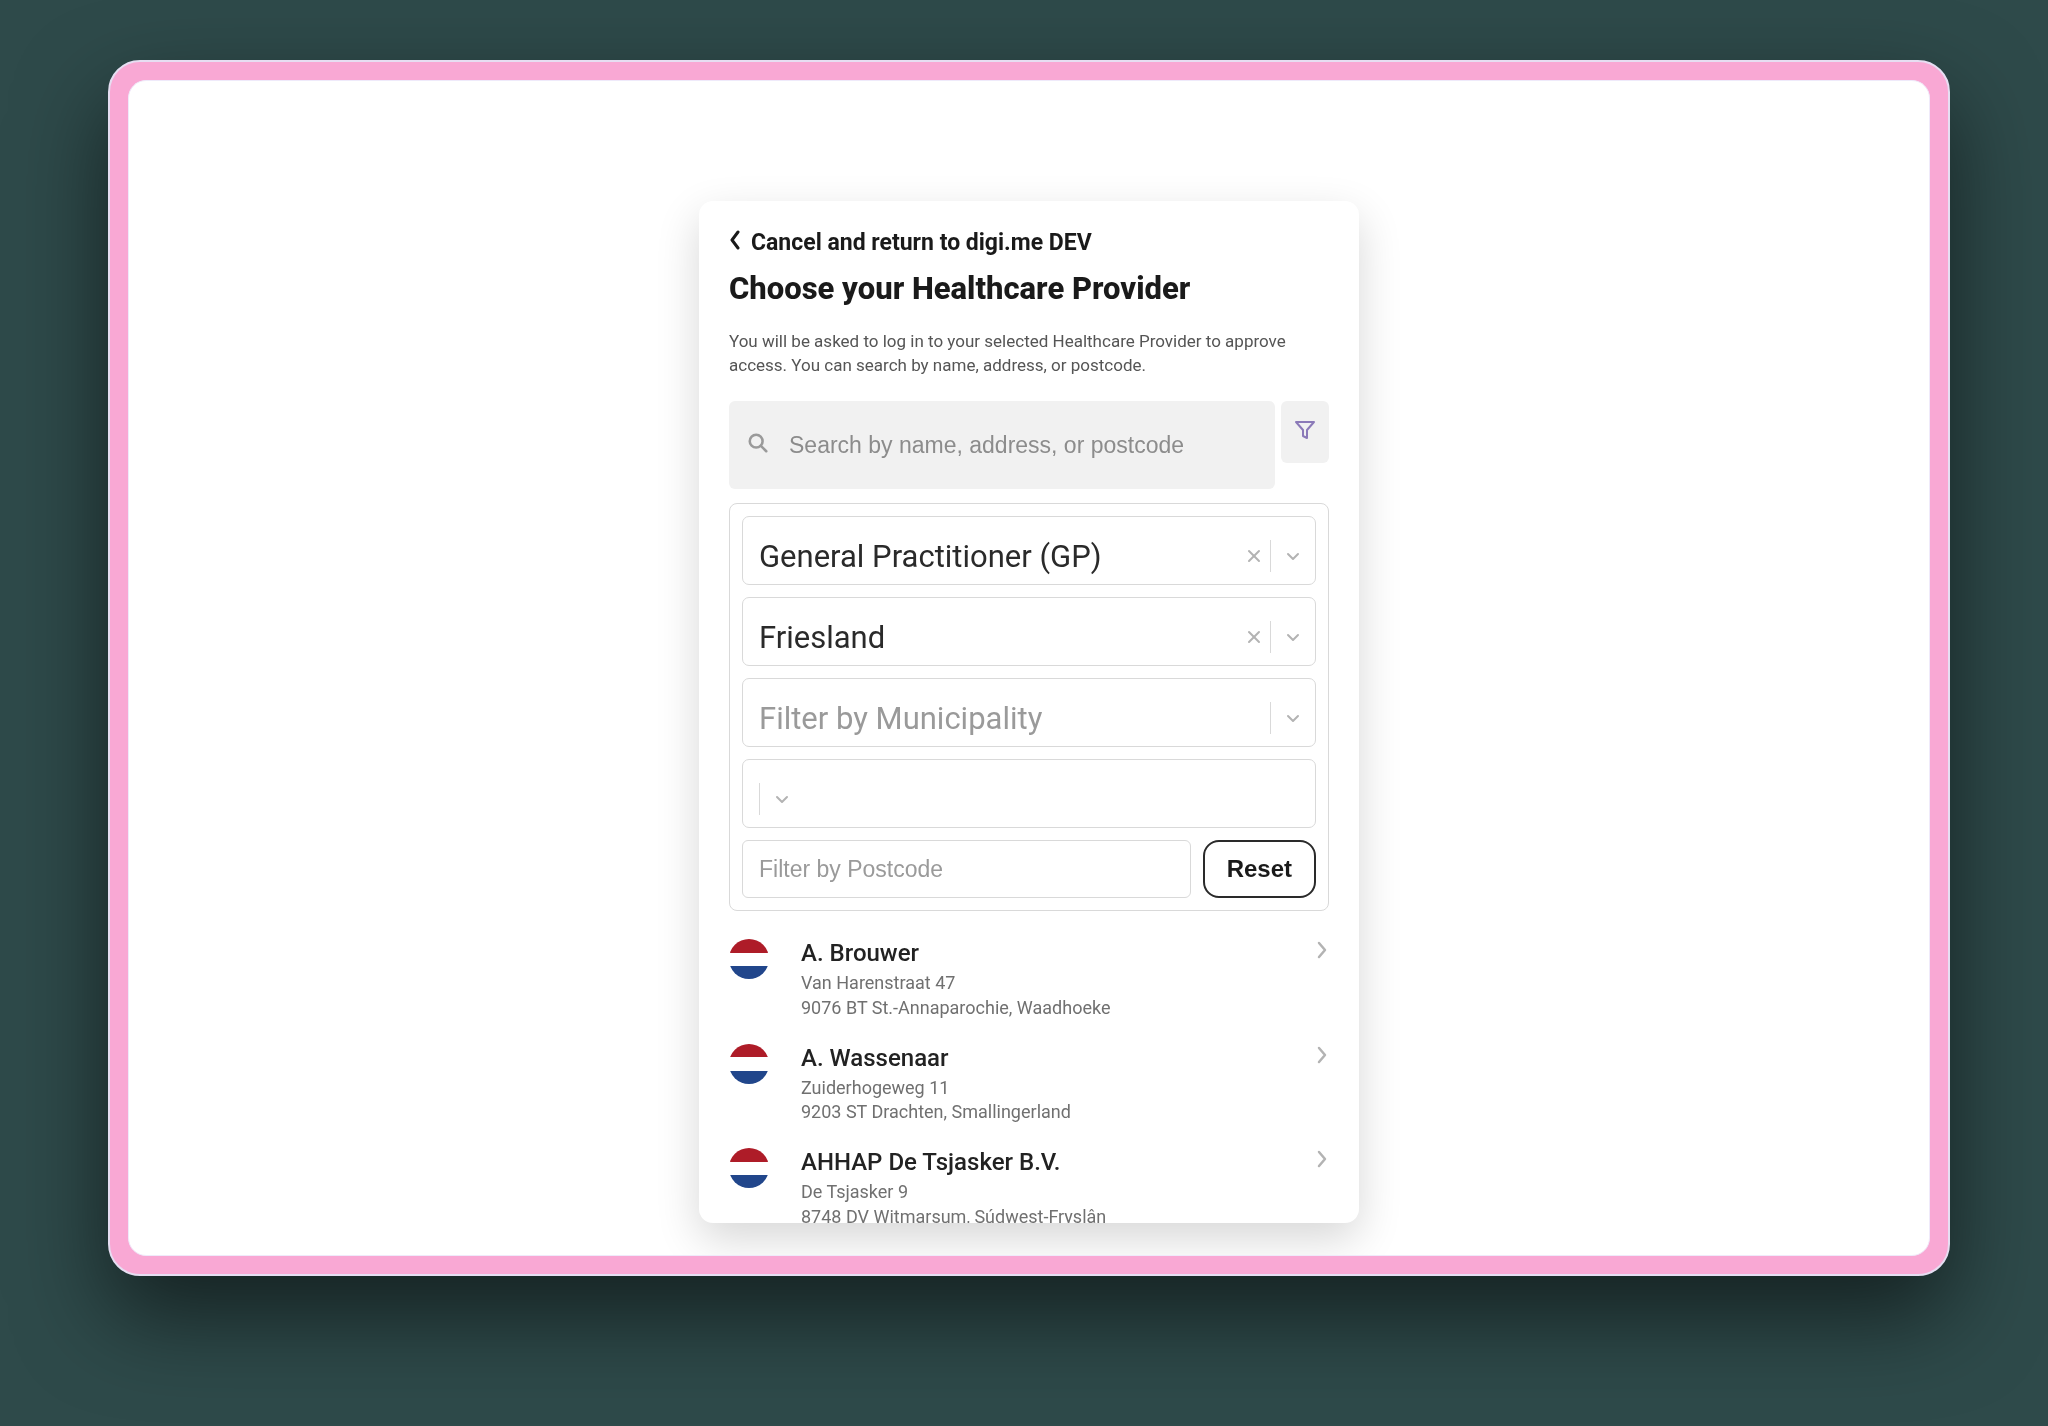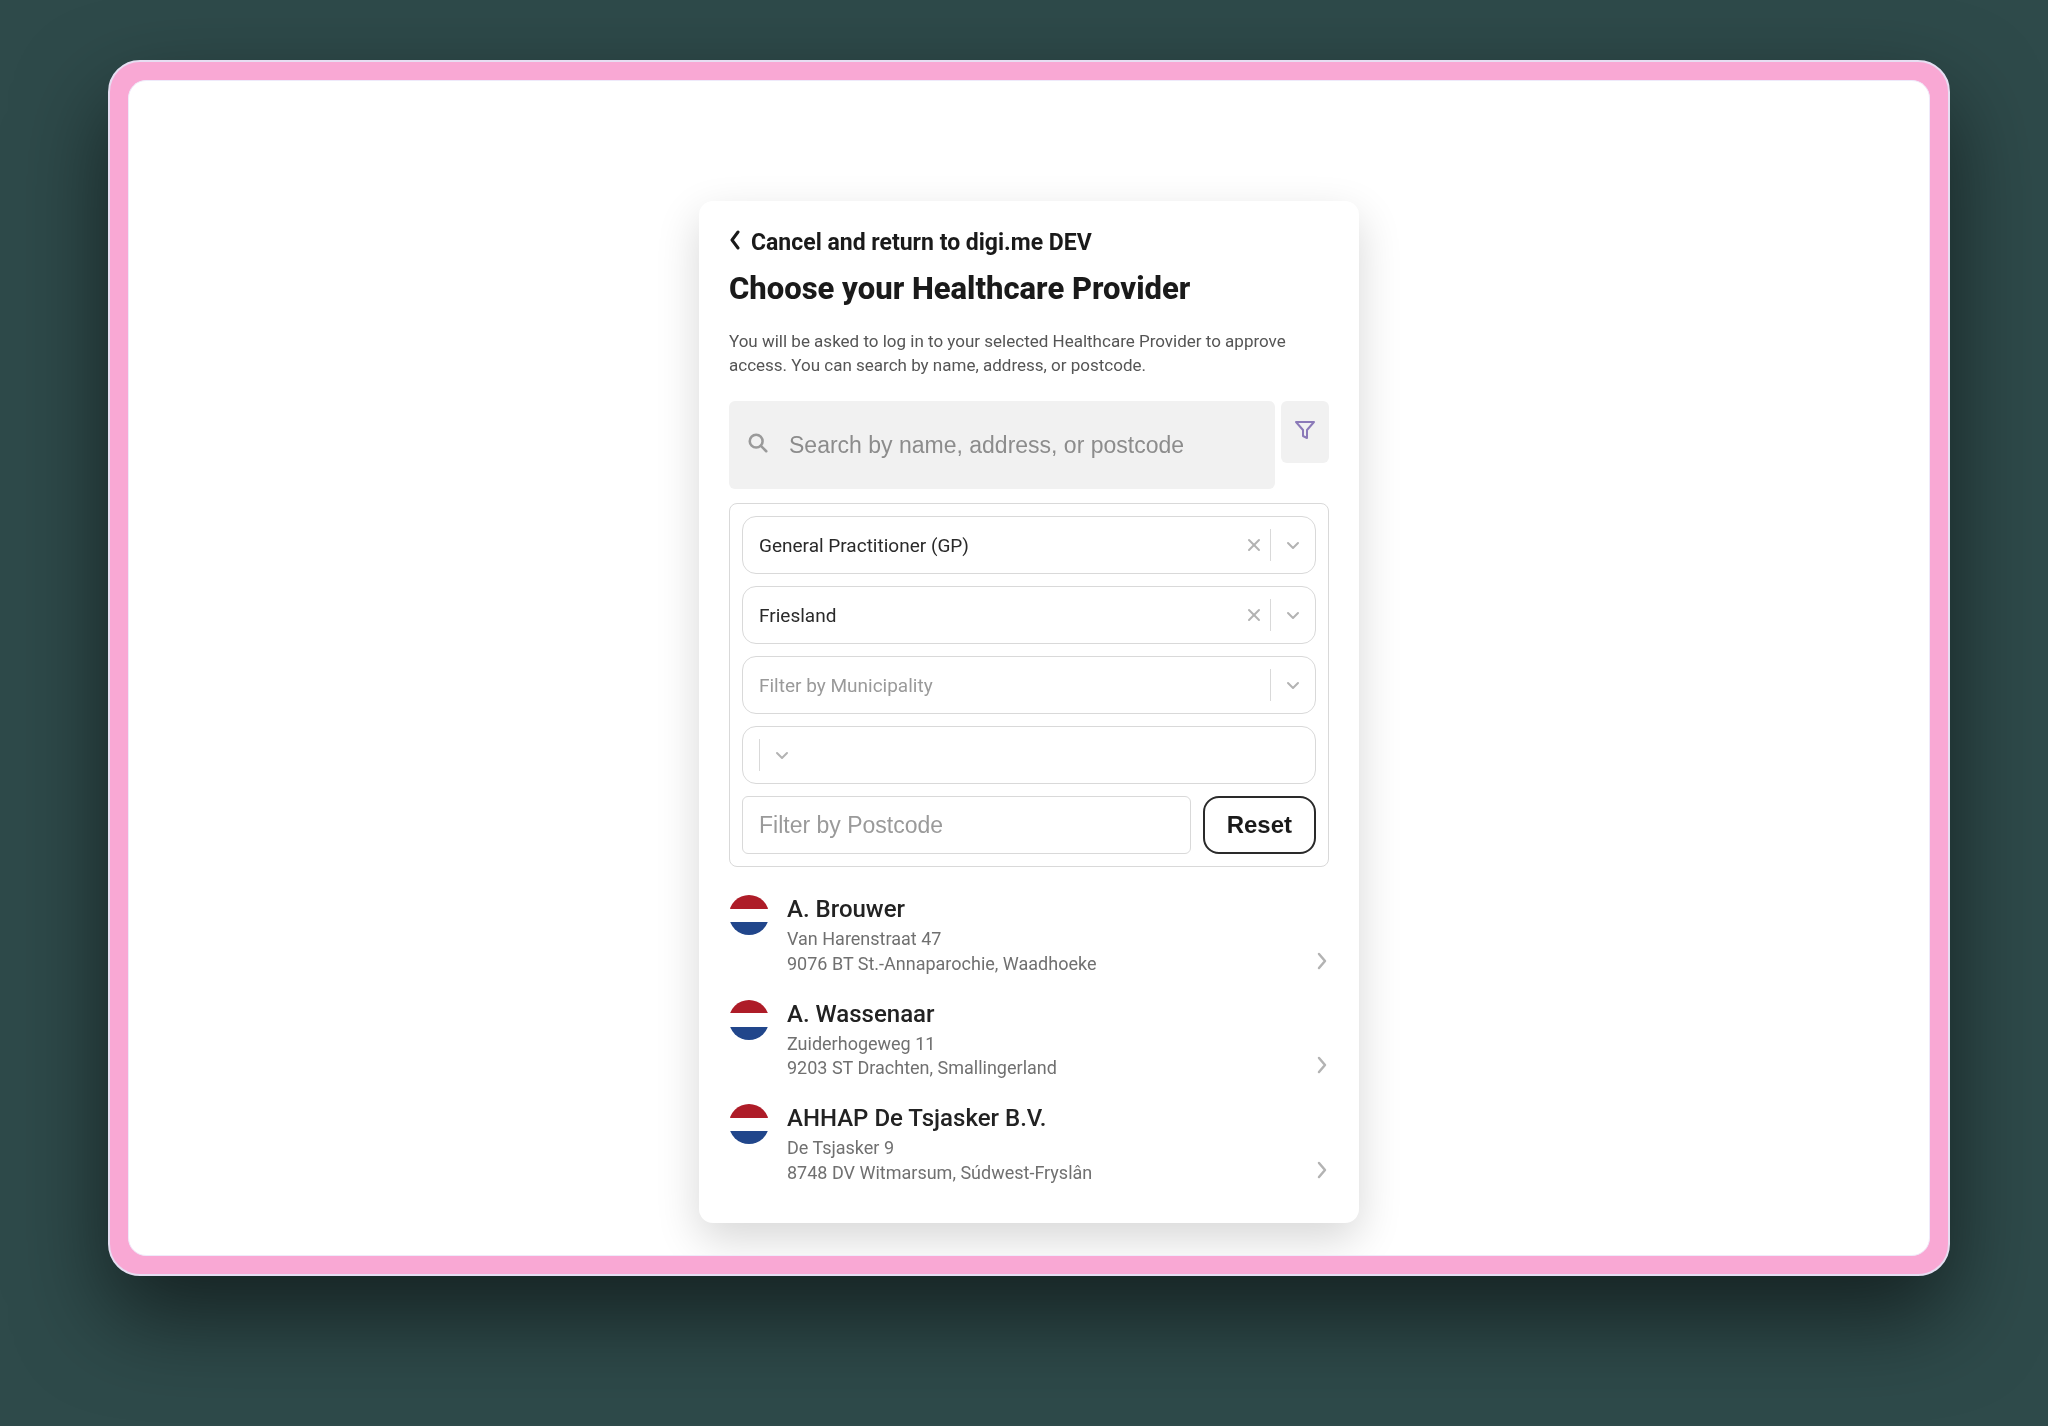--- a/index.html
+++ b/index.html
@@ -121,25 +121,25 @@
     border-radius: 8px;
     padding: 12px 12px;
     display: flex;
     flex-direction: column;
     gap: 12px;
   }
 
   .select {
     height: 56px;
     border: 1px solid #d9d9d9;
-    border-radius: 14px;
-    display: flex;
-    align-items: center;
-    padding: 0 0 0 16px;
-    font-size: 19px;
+    border-radius: 7px;
+    display: flex;
+    align-items: center;
+    padding: 11px 0 0 16px;
+    font-size: 31px;
     color: #2a2a2a;
     cursor: pointer;
     background: #fff;
   }
   .select.placeholder .select-label { color: #9a9a9a; }
   .select-label { flex: 1; }
 
   .select-controls {
     display: flex;
     align-items: center;
@@ -201,23 +201,23 @@
   .results {
     margin-top: 16px;
     flex: 1;
     overflow: hidden;
     display: flex;
     flex-direction: column;
   }
 
   .result-item {
     display: flex;
-    align-items: flex-end;
+    align-items: flex-start;
     padding: 12px 30px 12px 30px;
-    gap: 18px;
+    gap: 32px;
     cursor: pointer;
   }
 
   .flag {
     width: 40px;
     height: 40px;
     border-radius: 50%;
     overflow: hidden;
     flex-shrink: 0;
     align-self: flex-start;

